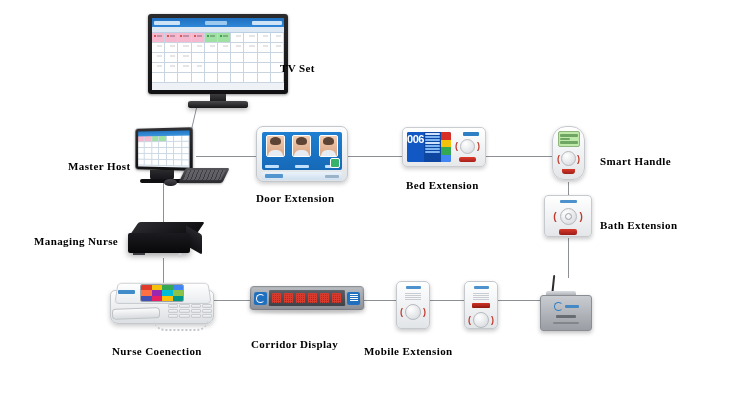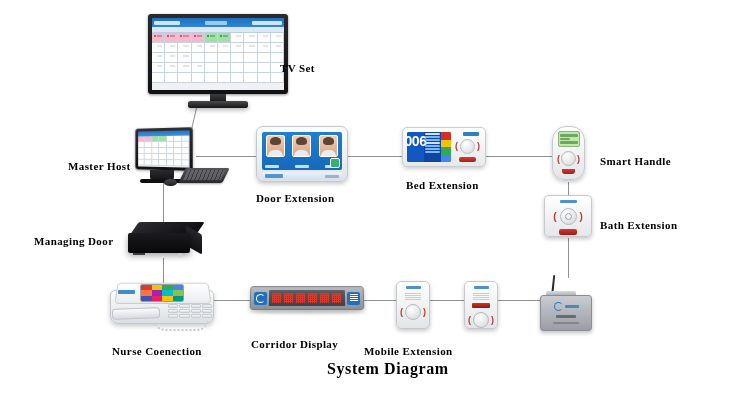--- a/index.html
+++ b/index.html
@@ -212,21 +212,21 @@
     border:1px solid #c9ccd0; border-radius:5px;
     box-shadow:0 2px 4px rgba(0,0,0,.2);
     padding:4px; box-sizing:border-box; display:flex; gap:3px;
   }
   .be-screen {
     width:44px; height:100%; background:#0d47a1; border-radius:2px;
     display:flex; overflow:hidden;
   }
   .be-num {
     width:17px; background:#1258c4; color:#fff; font-family:"Liberation Sans",sans-serif;
-    font-weight:bold; font-size:14px; display:flex; align-items:flex-start;
+    font-weight:bold; font-size:11px; display:flex; align-items:flex-start;
     justify-content:center; padding-top:1px; letter-spacing:-0.5px;
   }
   .be-info { flex:1; display:flex; flex-direction:column; gap:1px; padding:1px; }
   .be-info i { display:block; height:2px; background:#7fb6f2; border-radius:1px; }
   .be-info i.w { background:#cfe3ff; }
   .be-stripes { display:flex; flex-direction:column; width:10px; }
   .be-stripes s { display:block; flex:1; }
   .be-stripes s.r{background:#d93025;} .be-stripes s.y{background:#f4c20d;}
   .be-stripes s.g{background:#34a853;} .be-stripes s.b{background:#4285f4;}
   .be-right { flex:1; display:flex; flex-direction:column; align-items:center; justify-content:center; gap:3px; }
@@ -644,21 +644,21 @@
   <div class="lbl" style="left:68px; top:160px;">Master Host</div>
 
   <div class="node" id="managing-host">
     <div class="mh-top"></div>
     <div class="mh-side"></div>
     <div class="mh-front">
       <div class="mh-slot"></div>
       <div class="mh-led"></div>
     </div>
   </div>
-  <div class="lbl" style="left:34px; top:235px;">Managing Door</div>
+  <div class="lbl" style="left:34px; top:235px;">Managing Nurse</div>
 
   <div class="node" id="door-extension">
     <div class="de-body">
       <div class="de-screen">
         <div class="portrait"></div>
         <div class="portrait"></div>
         <div class="portrait"></div>
         <div class="de-capt">
             <i></i>
             <i></i>
@@ -823,15 +823,14 @@
       <span class="wu-grille"></span>
       <span class="wu-red"></span>
       <span class="wu-knobrow">
         <span class="wu-par">(</span>
         <span class="wu-knob"></span>
         <span class="wu-par">)</span>
       </span>
     </div>
   </div>
 
-  <div class="title" style="left:327px; top:360px;">System Diagram</div>
 
 </div>
 
 </body></html>

